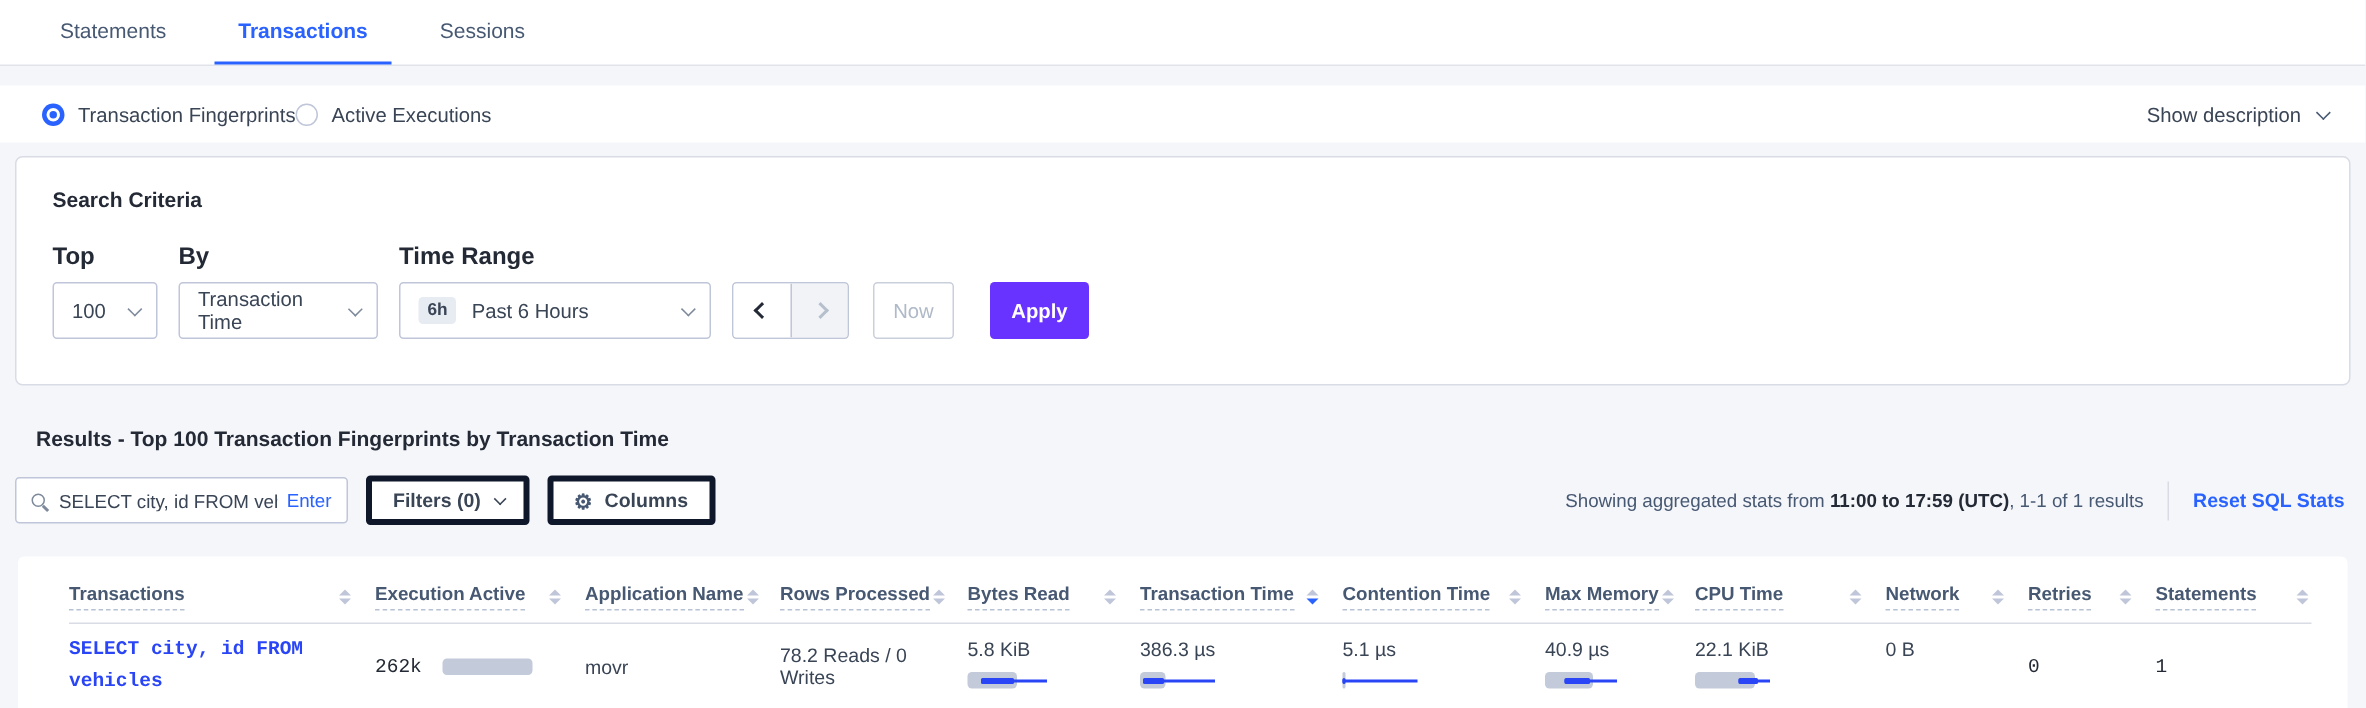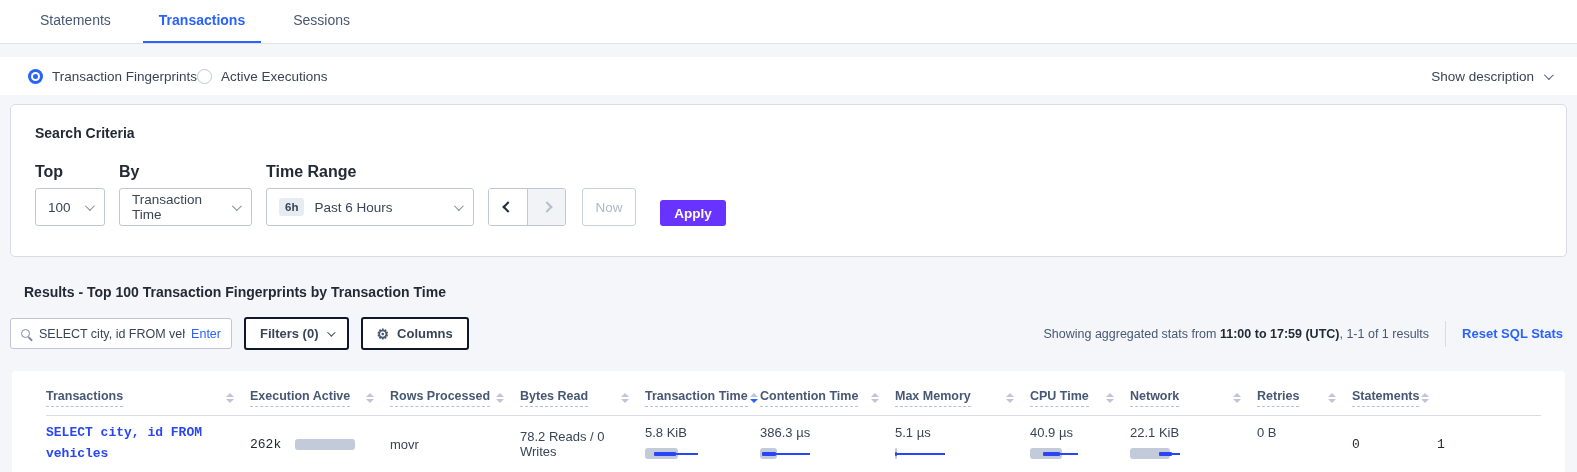--- a/index.html
+++ b/index.html
@@ -115,21 +115,21 @@
   .chev-right { transform: rotate(-45deg); border-color: #b6bfcc; border-width: 2.2px; }
   .arrow-btn.disabled { background: #f1f3f7; cursor: default; }
   .now-btn {
     height: 38px; width: 54px;
     border: 1px solid #c9cfdb; border-radius: 3px; background: #fff;
     font-size: 13.5px; color: #b0b9c7;
     margin-right: 24px; cursor: default;
     font-family: "Liberation Sans", sans-serif;
   }
   .apply-btn {
-    height: 26px; width: 66px;
+    height: 38px; width: 66px;
     border: none; border-radius: 3px;
     background: #6933ff; color: #fff;
     font-size: 13.5px; font-weight: bold; cursor: pointer;
     font-family: "Liberation Sans", sans-serif;
   }
   
   .results-title {
     margin: 27px 0 0 24px;
     font-size: 14px; font-weight: bold; color: #242a35;
   }
@@ -152,21 +152,21 @@
     right: -4px; bottom: -2px;
   }
   .searchbox input {
     border: none; outline: none; flex: 1; min-width: 0;
     font-size: 12.5px; color: #394455;
     font-family: "Liberation Sans", sans-serif; background: transparent;
   }
   .enter-link { font-size: 12.5px; color: #2962ff; cursor: pointer; margin-left: 6px; }
   .ctl-btn {
     height: 33px; background: #fff;
-    border: 2px solid #0f172a; border-radius: 3px;
+    border: 4px solid #0f172a; border-radius: 3px;
     display: flex; align-items: center; gap: 8px;
     font-size: 13px; font-weight: bold; color: #394455;
     padding: 12px 14px; margin-left: 12px; cursor: pointer;
   }
   .ctl-btn .chev { border-color: #394455; width: 6px; height: 6px; }
   .gear { font-size: 14px; color: #475872; line-height: 1; }
   .stats-wrap { margin-left: auto; display: flex; align-items: center; }
   .stats-text { font-size: 12.5px; color: #475872; }
   .stats-text b { color: #242a35; }
   .reset-link {
@@ -327,20 +327,27 @@
         </span>
     </div>
     <div class="th">
       <span class="th-label">Execution Active</span>
       <span class="sorter">
           <i class="tri-up"></i>
           <i class="tri-down"></i>
         </span>
     </div>
     <div class="th">
+      <span class="th-label">Application Name</span>
+      <span class="sorter">
+          <i class="tri-up"></i>
+          <i class="tri-down"></i>
+        </span>
+    </div>
+    <div class="th">
       <span class="th-label">Rows Processed</span>
       <span class="sorter">
           <i class="tri-up"></i>
           <i class="tri-down"></i>
         </span>
     </div>
     <div class="th">
       <span class="th-label">Bytes Read</span>
       <span class="sorter">
           <i class="tri-up"></i>

